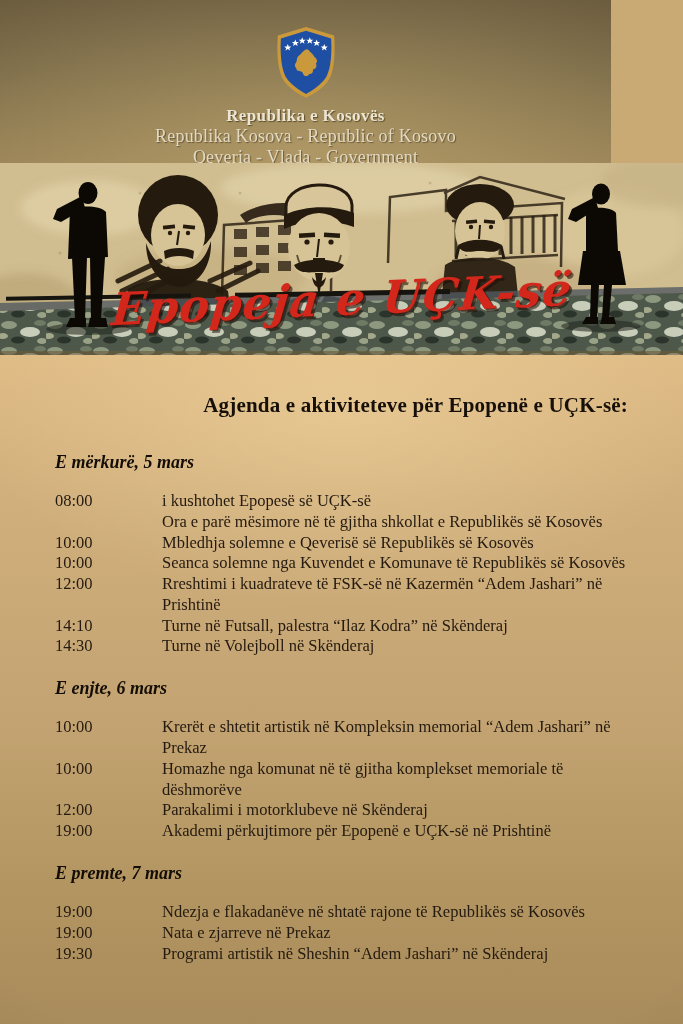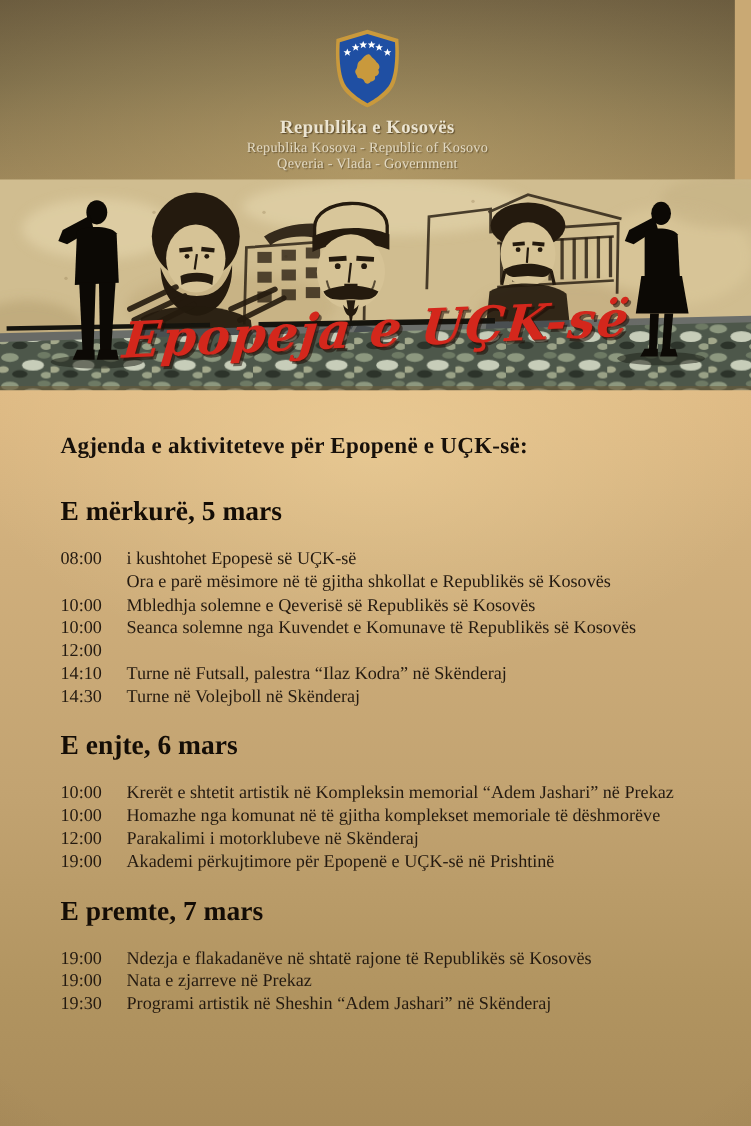--- a/index.html
+++ b/index.html
@@ -4,33 +4,33 @@
 <style>
   * { margin:0; padding:0; box-sizing:border-box; }
   html,body { width:683px; height:1024px; overflow:hidden; }
   body { font-family:"Liberation Serif", serif; }
 
   .poster { position:relative; width:683px; height:1024px; overflow:hidden;
             background:#c9a974; }
 
   
   .gov-header {
-    position:absolute; top:0; left:0; width:668px; height:166px;
+    position:absolute; top:0; left:0; width:611px; height:166px;
     background:
       radial-gradient(95% 150% at 50% 92%, rgba(190,165,110,.55) 0%, rgba(140,120,80,.15) 55%, rgba(70,58,38,.45) 100%),
       linear-gradient(180deg, #776747 0%, #85754f 45%, #a18a5c 100%);
     text-align:center;
   }
   .emblem { margin:24px auto 6px; width:76px; height:76px; display:block; }
   .header-title {
     font-size:17px; font-weight:bold; color:#ece5d2; letter-spacing:.4px;
     text-shadow:1px 1px 1px rgba(55,40,15,.65);
   }
   .header-sub {
-    font-size:13px; color:#e2d9c2; letter-spacing:.2px;
+    font-size:18px; color:#e2d9c2; letter-spacing:.2px;
     text-shadow:1px 1px 1px rgba(55,40,15,.55); line-height:1.18;
   }
 
   
   .banner { position:absolute; top:163px; left:0; width:683px; height:192px; }
   .banner svg { position:absolute; inset:0; width:100%; height:100%; }
   .script-text {
     position:absolute; left:50%; top:110px; white-space:nowrap;
     transform:translateX(-50%) rotate(-2.5deg) skewX(-8deg);
     font-family:"DejaVu Serif", serif; font-style:italic; font-weight:bold;
@@ -42,31 +42,31 @@
   .agenda {
     position:absolute; top:355px; left:0; width:683px; height:669px;
     background:
       radial-gradient(130% 120% at 50% 45%, rgba(0,0,0,0) 55%, rgba(70,48,16,.28) 100%),
       radial-gradient(90% 50% at 50% 8%, rgba(255,230,175,.35) 0%, rgba(255,230,175,0) 60%),
       linear-gradient(180deg, #dfbb85 0%, #d0af7c 22%, #c2a371 55%, #b19460 82%, #a98c5b 100%);
     padding:38px 55px 0 55px;
     color:#241a10;
   }
   .agenda-title {
-    text-align:left; font-size:21px; font-weight:bold; color:#17100a;
+    text-align:right; font-size:21px; font-weight:bold; color:#17100a;
     margin-bottom:18px; letter-spacing:.2px;
   }
   .agenda-dates {
     text-align:center; font-size:27px; font-weight:bold; color:#c2332a;
     letter-spacing:1px; text-shadow:1px 1px 0 rgba(95,30,20,.35);
   }
   .days { margin-top:34px; }
   .day + .day { margin-top:21px; }
-  .day-label { font-size:25px; font-weight:bold; color:#140d06; margin-bottom:18px; }
-  .event-row { display:flex; font-size:16.5px; line-height:1.26; }
+  .day-label { font-size:18px; font-weight:bold; color:#140d06; margin-bottom:18px;font-style:italic; }
+  .event-row { display:flex; font-size:16.5px; line-height:1.26;gap:47px; }
   .event-row .time { width:60px; flex:none; }
   .event-row .desc { flex:1; }
 </style>
 </head>
 <body>
 
 <div class="poster">
 
   <header class="gov-header">
     <svg class="emblem" viewBox="0 0 100 100" aria-hidden="true">
@@ -265,20 +265,23 @@
             </div>
           </div>
           <div class="event-row">
             <span class="time">10:00</span>
             <div class="desc">
               <div>Seanca solemne nga Kuvendet e Komunave të Republikës së Kosovës</div>
             </div>
           </div>
           <div class="event-row">
             <span class="time">12:00</span>
+            <div class="desc">
+              <div>Rreshtimi i kuadrateve të FSK-së në Kazermën “Adem Jashari” në Prishtinë</div>
+            </div>
           </div>
           <div class="event-row">
             <span class="time">14:10</span>
             <div class="desc">
               <div>Turne në Futsall, palestra “Ilaz Kodra” në Skënderaj</div>
             </div>
           </div>
           <div class="event-row">
             <span class="time">14:30</span>
             <div class="desc">

